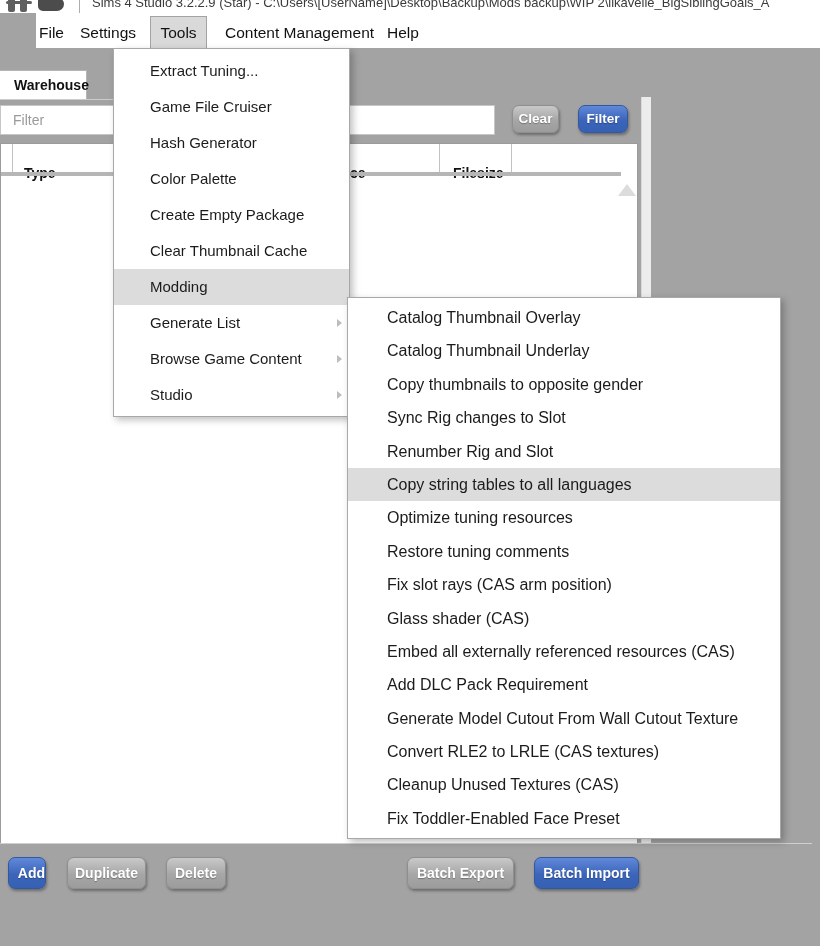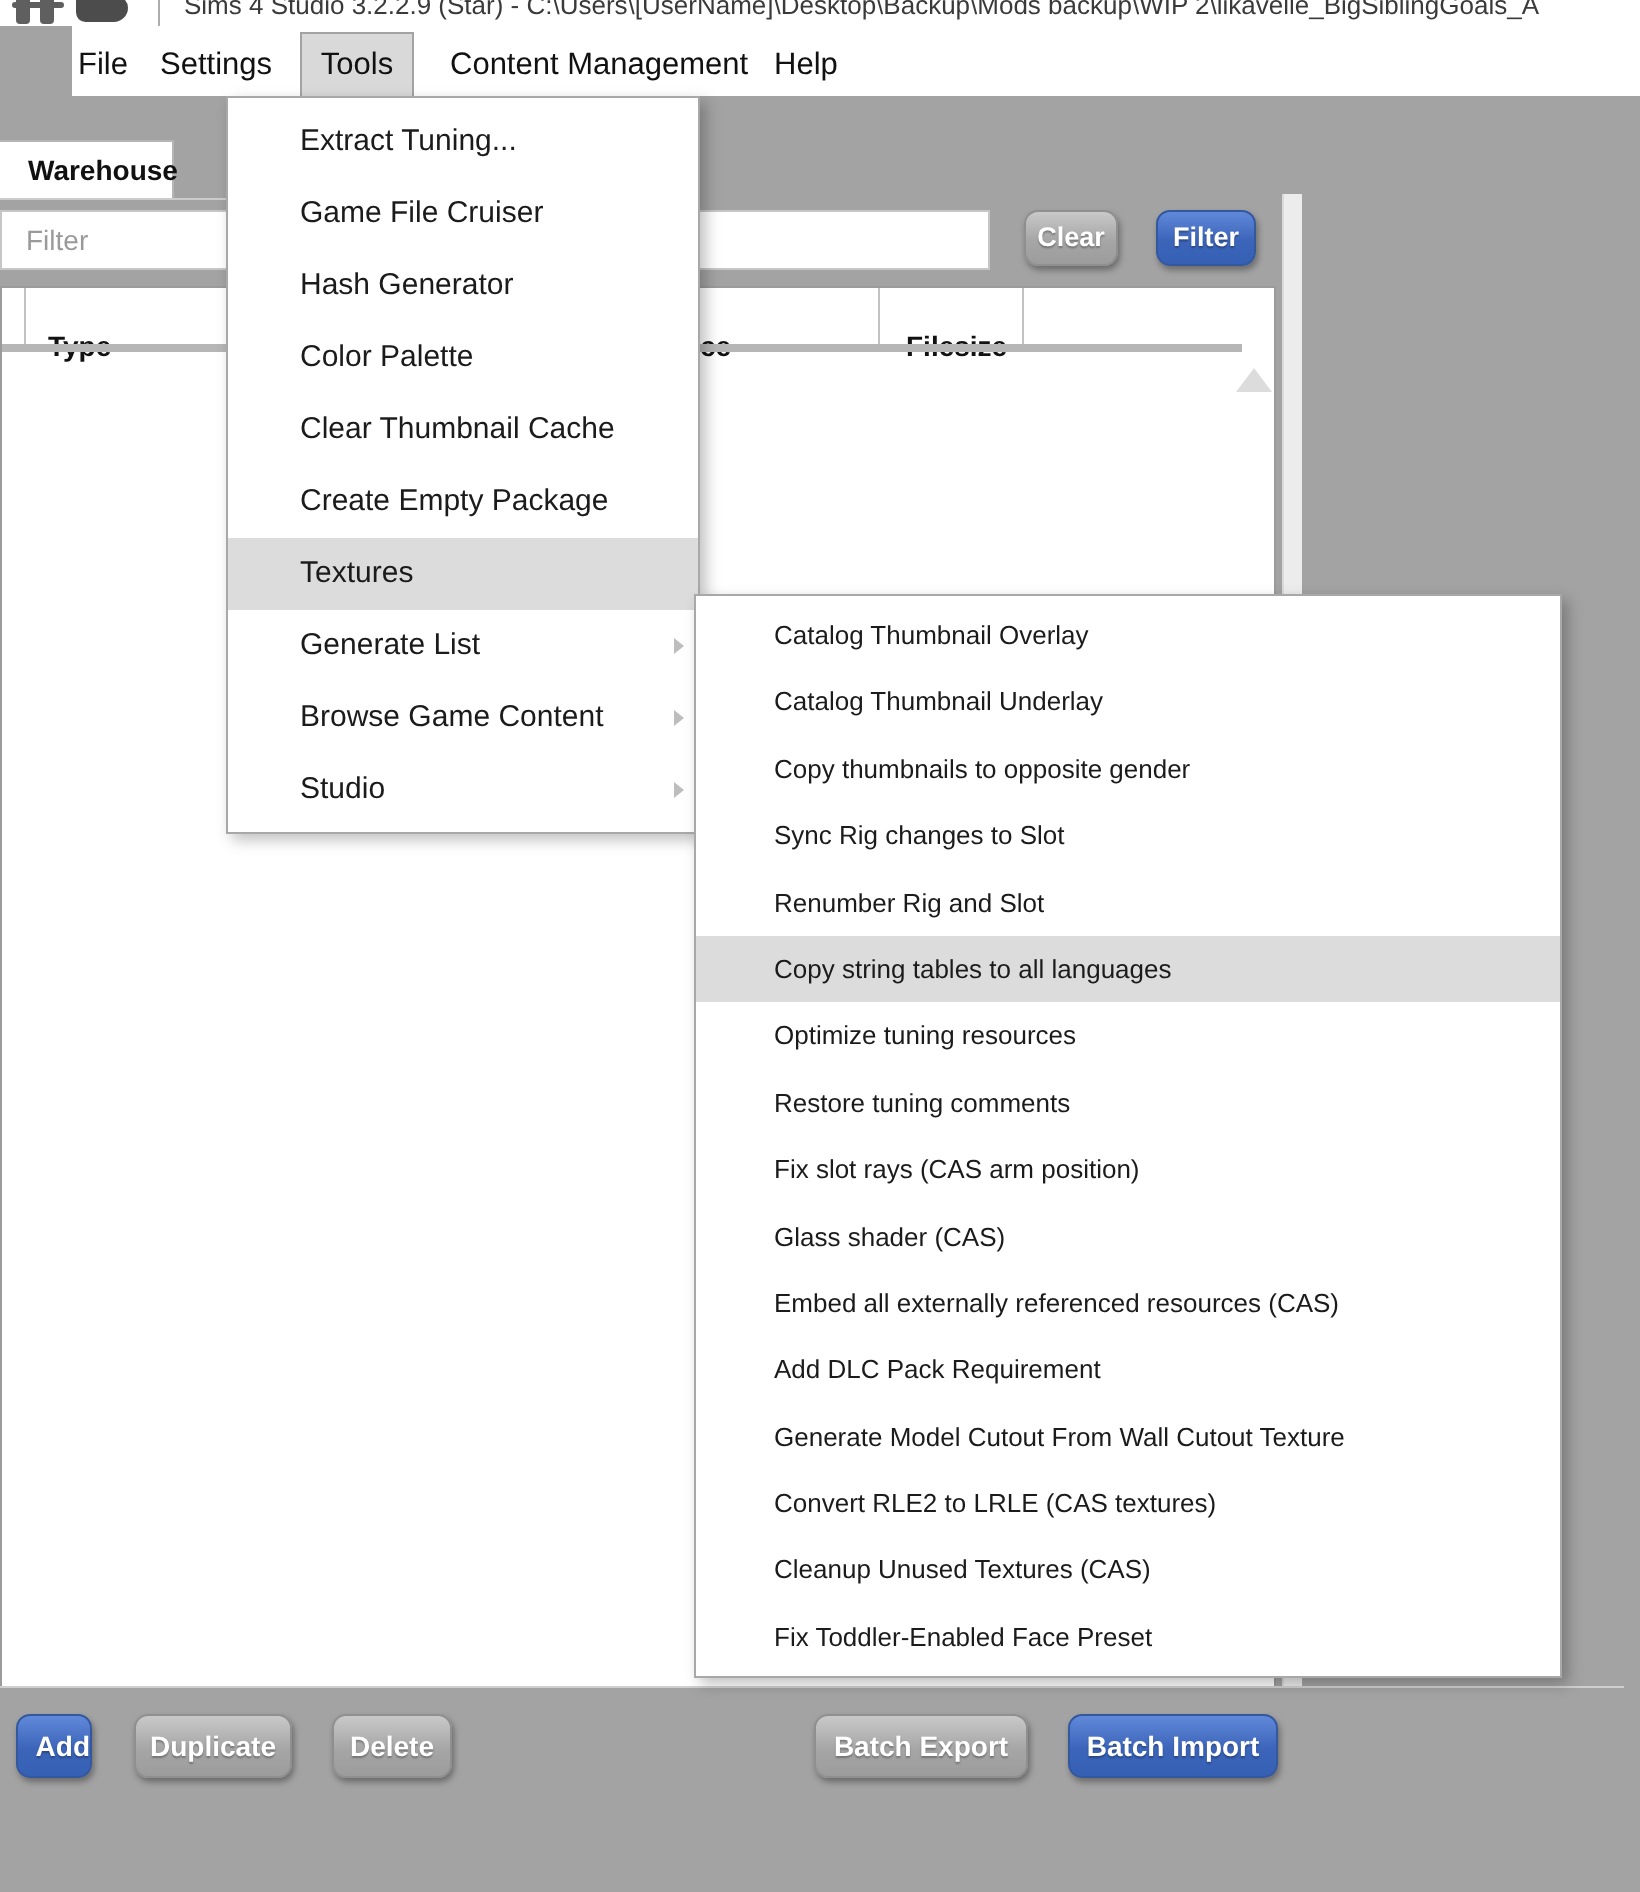--- a/index.html
+++ b/index.html
@@ -57,21 +57,21 @@
                    background:#ececec; border-left:1px solid #dadada; }
 
   
   .menu { position:absolute; background:#fff; border:1px solid #a8a8a8;
           box-shadow:3px 3px 7px rgba(0,0,0,.25); }
   #tools-menu { left:113px; top:48px; width:237px; padding:4px 0 3px 0; z-index:10; }
   #tools-menu .mi { position:relative; height:36px; line-height:36px; padding-left:36px;
                     font-size:15px; color:#1b1b1b; white-space:nowrap; }
   #modding-submenu { left:347px; top:297px; width:434px; padding:3px 0; z-index:20; }
   #modding-submenu .mi { position:relative; height:33.4px; line-height:33.4px; padding-left:39px;
-                         font-size:13px; color:#1b1b1b; white-space:nowrap; }
+                         font-size:16px; color:#1b1b1b; white-space:nowrap; }
   .mi.hl { background:#dcdcdc; }
   .sub-arrow { position:absolute; right:7px; top:50%; margin-top:-4px; width:0; height:0;
                border-top:4px solid transparent; border-bottom:4px solid transparent;
                border-left:5px solid #bdbdbd; }
 
   
   .action-btn { top:857px; height:32px; line-height:30px; font-size:14px; }
   #add-btn { left:8px; width:38px;text-align:right; }
   #duplicate-btn { left:67px; width:79px; }
   #delete-btn { left:166px; width:60px; }
@@ -122,24 +122,24 @@
     <div id="scroll-up-icon"></div>
   </div>
   <div id="vscroll-strip"></div>
   <div id="table-bottom-line"></div>
 
   <div id="tools-menu" class="menu">
     <div class="mi">Extract Tuning...</div>
     <div class="mi">Game File Cruiser</div>
     <div class="mi">Hash Generator</div>
     <div class="mi">Color Palette</div>
+    <div class="mi">Create Empty Package</div>
     <div class="mi">Clear Thumbnail Cache</div>
-    <div class="mi">Create Empty Package</div>
     <div class="mi hl">
-      <span>Textures</span>
+      <span>Modding</span>
     </div>
     <div class="mi">
       <span>Generate List</span>
       <span class="sub-arrow"></span>
     </div>
     <div class="mi">
       <span>Browse Game Content</span>
       <span class="sub-arrow"></span>
     </div>
     <div class="mi">

